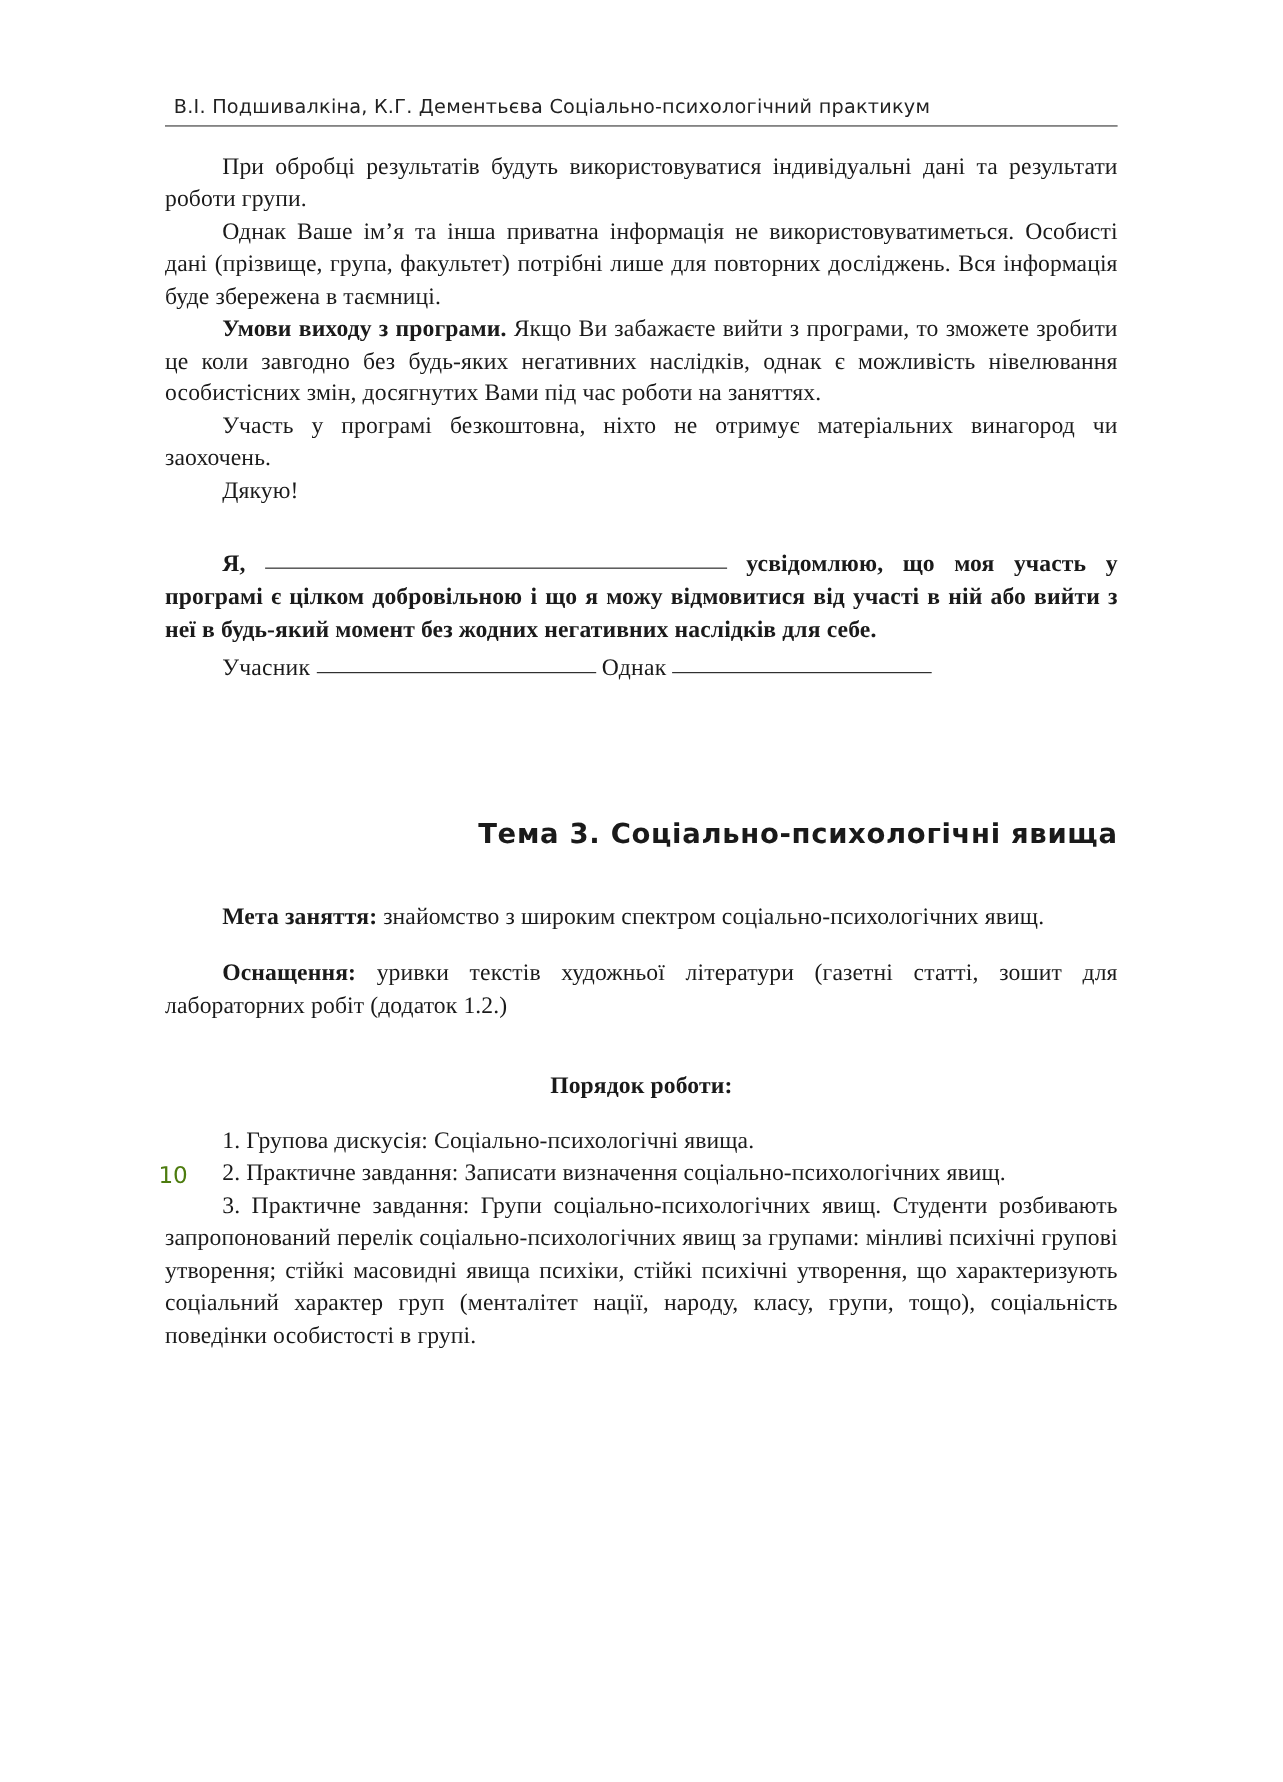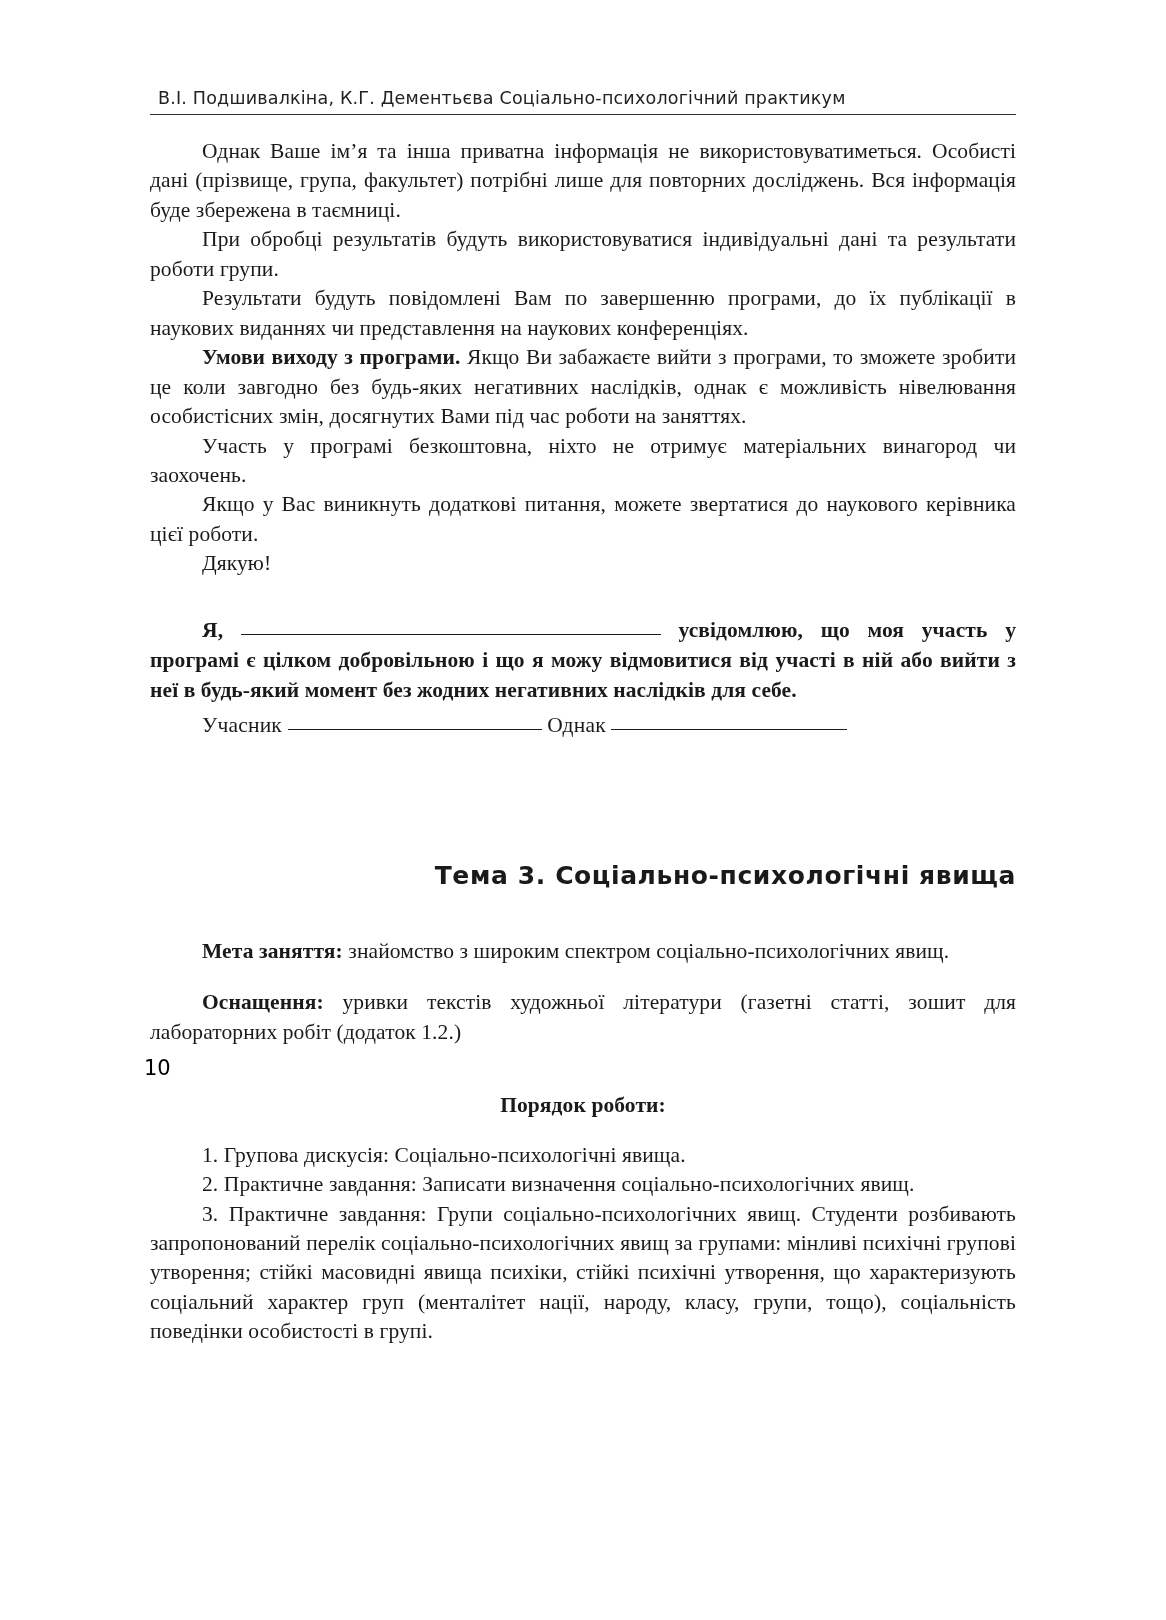--- a/index.html
+++ b/index.html
@@ -83,46 +83,44 @@
     margin-top: 34px;
     margin-bottom: 20px;
     text-indent: 0;
   }
   .page-number {
     position: absolute;
     left: 144px;
     bottom: 108px;
     font-family: "DejaVu Sans", sans-serif;
     font-size: 21px;
-    color: #000000;
+    color: #4d7c0f;
   }
   .spacer-sm { height: 10px; }
   .spacer-md { height: 22px; }
 </style>
 </head>
 <body>
 
 <div class="page">
 
   <div class="running-head">В.І. Подшивалкіна, К.Г. Дементьєва  Соціально-психологічний практикум</div>
   <div class="head-rule"></div>
 
   <div class="body-text">
 
+    <p>При обробці результатів будуть використовуватися індивідуальні дані та результати роботи групи.</p>
+
     <p>Однак Ваше ім’я та інша приватна інформація не використовуватиметься. Особисті дані (прізвище, група, факультет) потрібні лише для повторних досліджень. Вся інформація буде збережена в таємниці.</p>
 
-    <p>При обробці результатів будуть використовуватися індивідуальні дані та результати роботи групи.</p>
-
-    <p>Результати будуть повідомлені Вам по завершенню програми, до їх публікації в наукових виданнях чи представлення на наукових конференціях.</p>
 
     <p><b>Умови виходу з програми.</b><span> Якщо Ви забажаєте вийти з програми, то зможете зробити це коли завгодно без будь-яких негативних наслідків, однак є можливість нівелювання особистісних змін, досягнутих Вами під час роботи на заняттях.</span></p>
 
     <p>Участь у програмі безкоштовна, ніхто не отримує матеріальних винагород чи заохочень.</p>
 
-    <p>Якщо у Вас виникнуть додаткові питання, можете звертатися до наукового керівника цієї роботи.</p>
 
     <p>Дякую!</p>
 
     <div class="consent">
       <span>Я,</span>
       <span class="rule-long" style="width: 420px;"></span>
       <span>усвідомлюю, що моя участь у програмі є цілком добровільною і що я можу відмовитися від участі в ній або вийти з неї в будь-який момент без жодних негативних наслідків для себе.</span>
     </div>
 
     <div class="signline">

